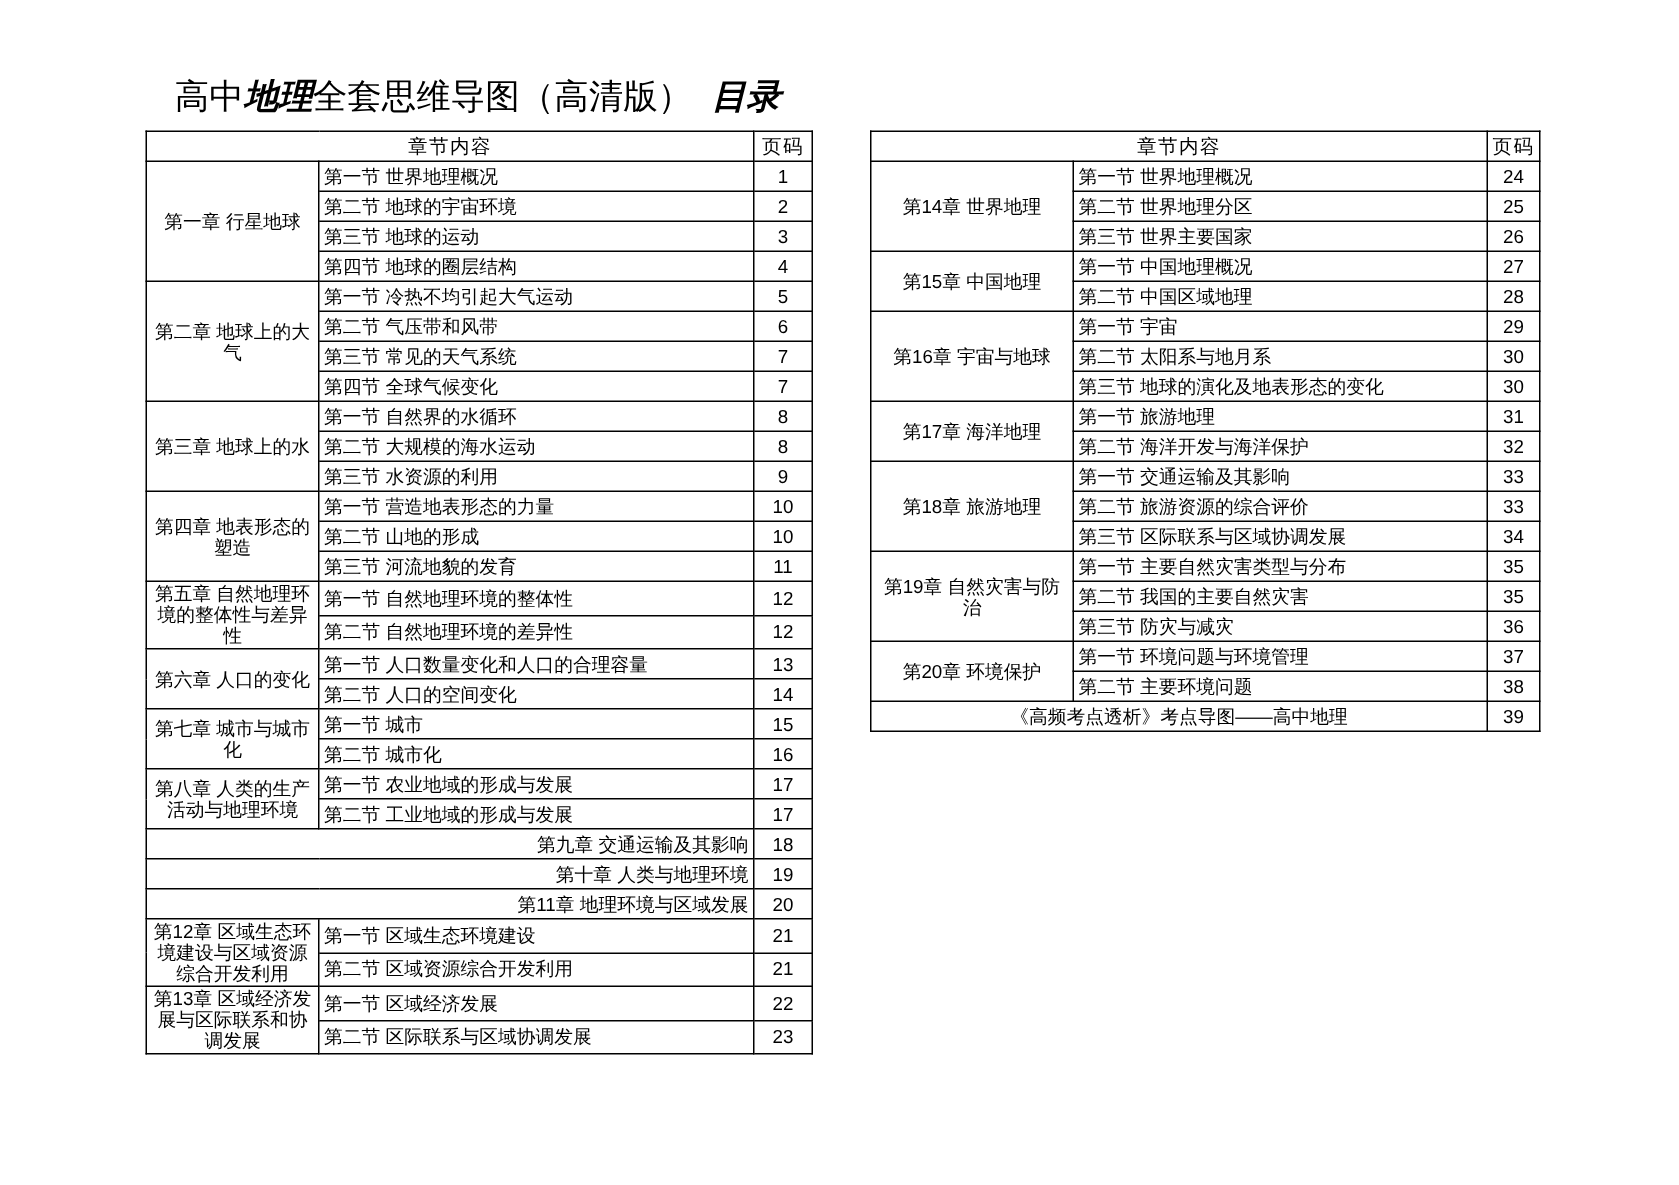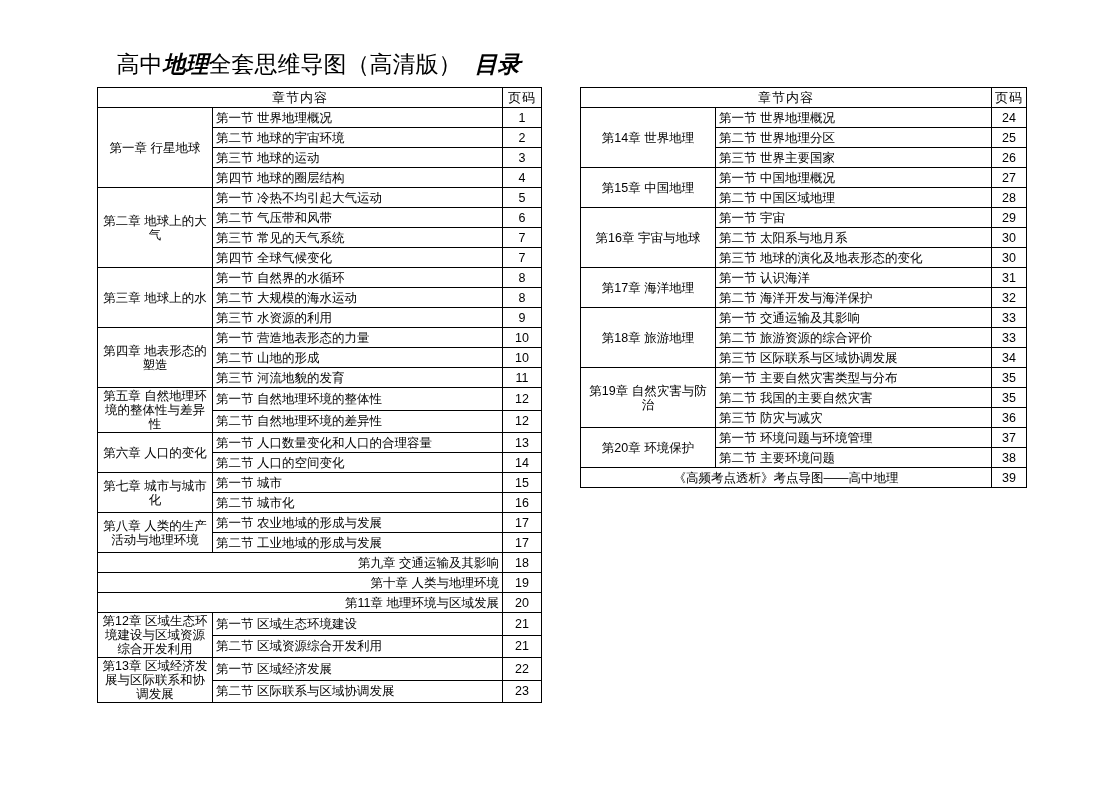--- a/index.html
+++ b/index.html
@@ -316,21 +316,21 @@
         <tr>
           <td class="cell-section sec-mid">第二节 太阳系与地月系</td>
           <td class="cell-page">30</td>
         </tr>
         <tr>
           <td class="cell-section sec-bot">第三节 地球的演化及地表形态的变化</td>
           <td class="cell-page">30</td>
         </tr>
         <tr>
           <td class="cell-chapter" rowspan="2">第17章 海洋地理</td>
-          <td class="cell-section sec-top">第一节 认识海洋</td>
+          <td class="cell-section sec-top">第一节 旅游地理</td>
           <td class="cell-page">31</td>
         </tr>
         <tr>
           <td class="cell-section sec-bot">第二节 海洋开发与海洋保护</td>
           <td class="cell-page">32</td>
         </tr>
         <tr>
           <td class="cell-chapter" rowspan="3">第18章 旅游地理</td>
           <td class="cell-section sec-top">第一节 交通运输及其影响</td>
           <td class="cell-page">33</td>

